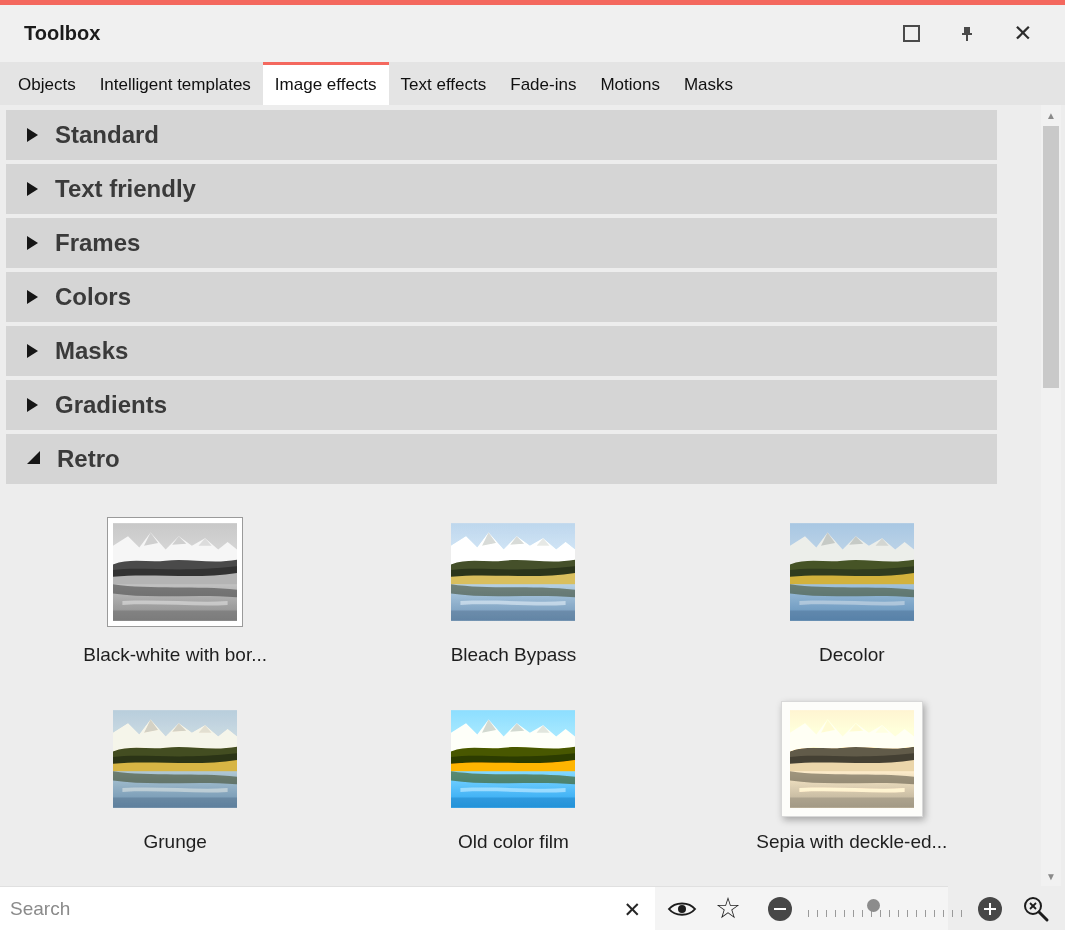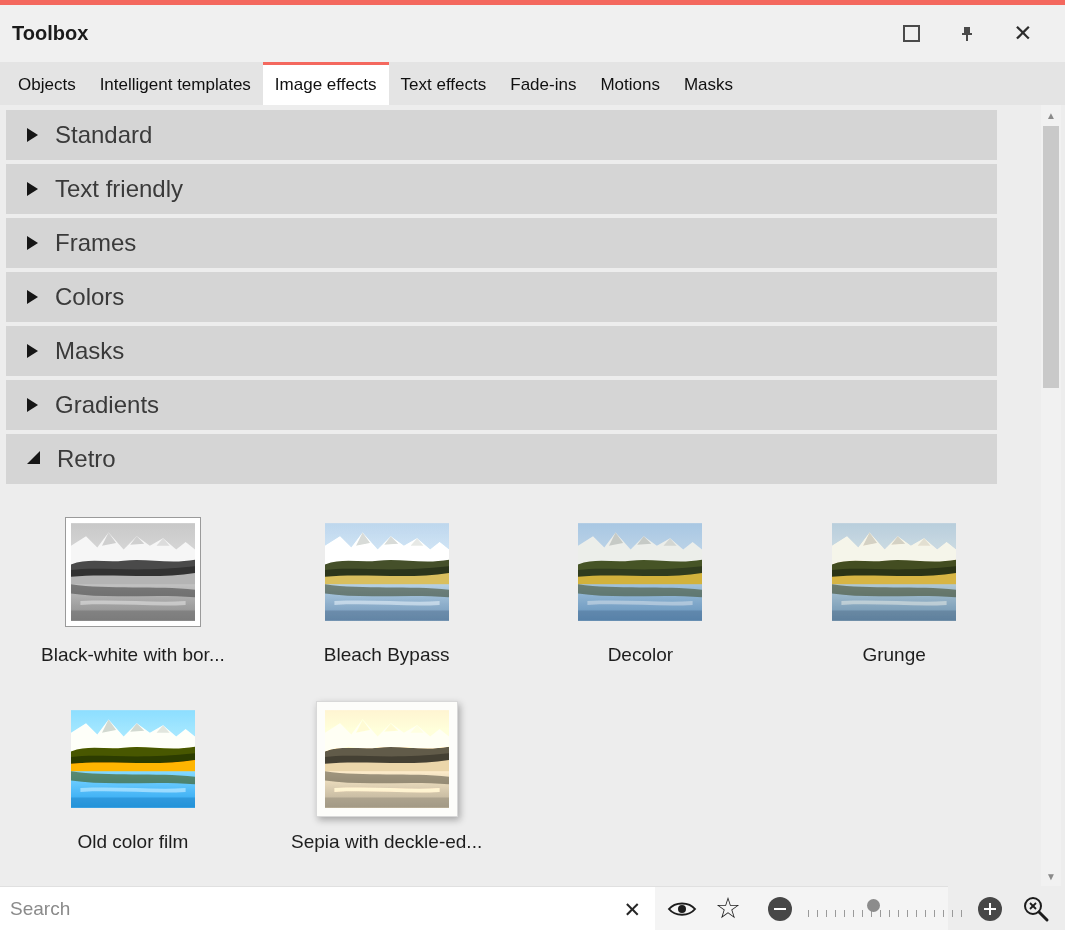--- a/index.html
+++ b/index.html
@@ -5,39 +5,39 @@
   html,body{margin:0;padding:0;}
   body{
     width:1065px;height:930px;position:relative;overflow:hidden;
     background:#ededed;
     font-family:"Liberation Sans","DejaVu Sans",sans-serif;
     -webkit-font-smoothing:antialiased;
   }
   
   .accent-strip{height:5px;background:#f4685e;}
   
-  .titlebar{height:57px;background:#f0f0f0;display:flex;align-items:center;padding-left:12px;}
+  .titlebar{height:57px;background:#f0f0f0;display:flex;align-items:center;padding-left:24px;}
   .window-title{font-size:20px;font-weight:bold;color:#1b1b1b;}
   .win-controls{margin-left:auto;display:flex;align-items:center;padding-right:14px;}
   .win-btn{width:56px;height:42px;display:flex;align-items:center;justify-content:center;cursor:pointer;}
   .max-box{width:13px;height:13px;border:2px solid #4a4a4a;background:transparent;}
   .close-glyph{font-size:23px;color:#2c2c2c;line-height:1;}
   
   .tabbar{height:43px;background:#e4e4e4;display:flex;align-items:stretch;padding-left:6px;}
   .tab{display:flex;align-items:center;padding:0 12px;font-size:17px;color:#101010;border-top:3px solid transparent;cursor:pointer;white-space:nowrap;}
   .tab.active{background:#ffffff;border-top:3px solid #f4685e;}
   
   .content{position:absolute;top:105px;left:0;right:0;bottom:44px;background:#ededed;overflow:hidden;}
-  .sections{padding:5px 0 0 6px;margin-right:68px;}
+  .sections{padding:5px 0 0 6px;margin-right:68px;font-weight:bold;}
   .section-row{height:50px;background:#d5d5d5;margin-bottom:4px;display:flex;align-items:center;padding-left:21px;font-size:24px;color:#3a3a3a;cursor:pointer;}
   .tri{width:0;height:0;margin-right:17px;flex:none;}
   .tri.collapsed{border-left:11px solid #161616;border-top:7px solid transparent;border-bottom:7px solid transparent;}
   .tri.expanded{border-bottom:13px solid #161616;border-left:13px solid transparent;margin-top:-3px;}
   
-  .grid{display:grid;grid-template-columns:repeat(4,1fr);margin:0 44px 0 6px;padding-top:26px;row-gap:34px;}
+  .grid{display:grid;grid-template-columns:repeat(3,1fr);margin:0 44px 0 6px;padding-top:26px;row-gap:34px;}
   .tile{text-align:center;cursor:pointer;}
   .thumb-area{height:116px;display:flex;align-items:center;justify-content:center;}
   .thumb-frame{display:inline-block;position:relative;line-height:0;}
   .thumb-svg{width:124px;height:98px;display:block;}
   .v-bw .thumb-frame{background:#ffffff;padding:5px;border:1px solid #9a9a9a;}
   .v-bw .thumb-svg{filter:grayscale(1) contrast(1.08);}
   .v-bleach .thumb-svg{filter:saturate(.6) contrast(1.12) brightness(1.04);}
   .v-decolor .thumb-svg{filter:saturate(.85);}
   .v-grunge .thumb-svg{filter:sepia(.2) saturate(.9) contrast(1.1) brightness(.96);}
   .v-old .thumb-svg{filter:saturate(1.7) hue-rotate(-8deg) contrast(1.08) brightness(1.04);}

